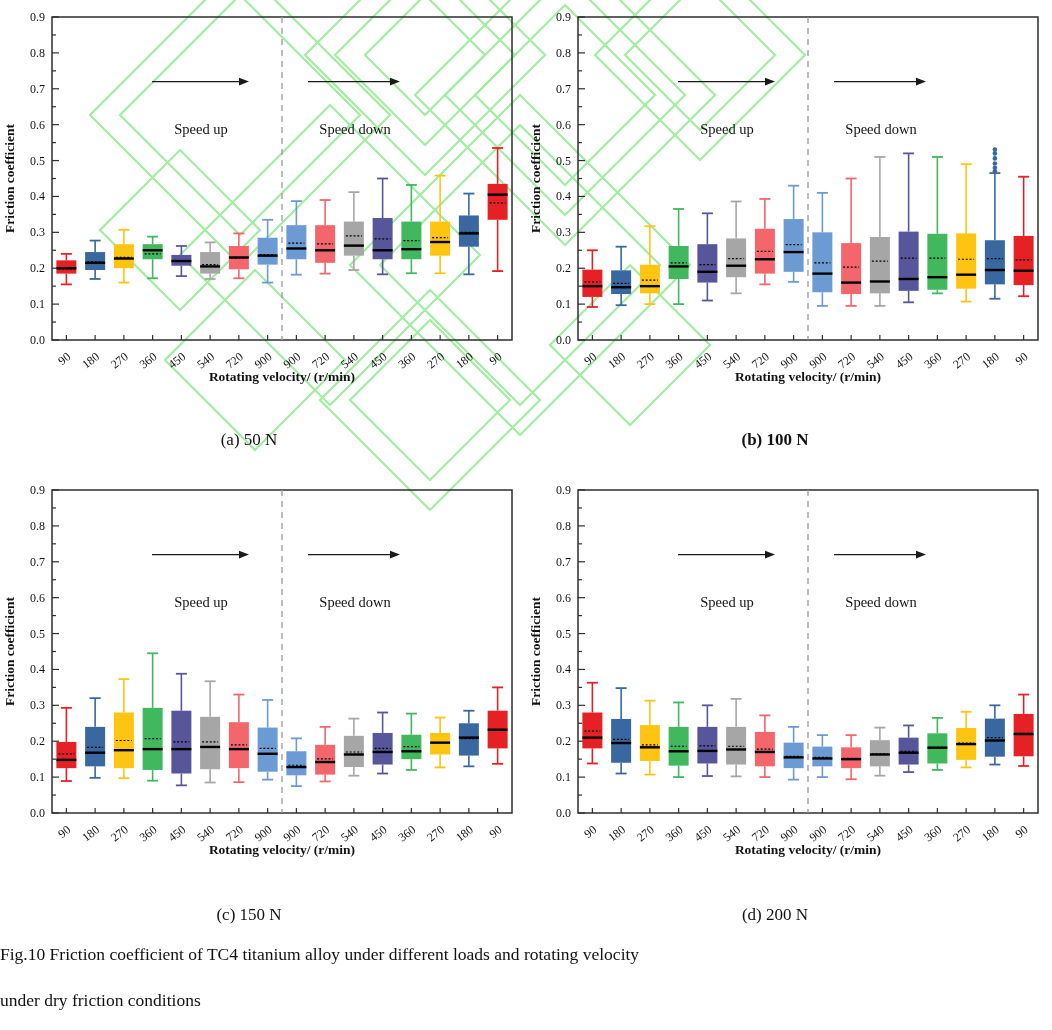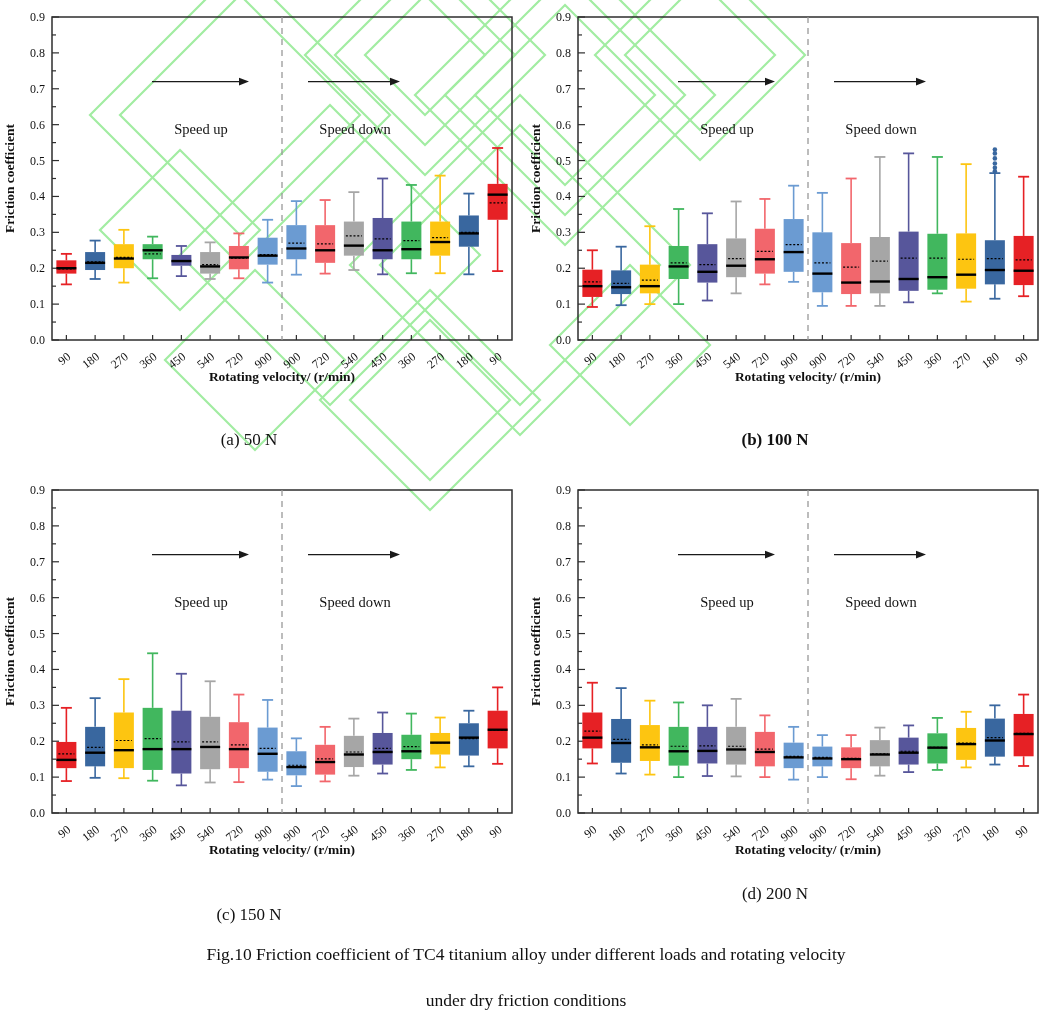--- a/index.html
+++ b/index.html
@@ -14,22 +14,22 @@
   .pos-d{left:526px;top:473px;}
   .chart svg{width:526px;height:415px;display:block;}
   .tick{font:12px "Liberation Serif",serif;fill:#111;}
   .axis-title{font:600 13.5px "Liberation Serif",serif;fill:#111;}
   .anno{font:14.5px "Liberation Serif",serif;fill:#111;}
   .panel-label{position:absolute;width:526px;text-align:center;z-index:2;
        font:17px "Liberation Serif",serif;transform:translateX(-14px);}
   .pl-a{left:0;top:430px;}
   .pl-b{left:526px;top:430px;font-weight:bold;}
   .pl-c{left:0;top:905px;}
-  .pl-d{left:526px;top:884px;}
-  .caption{position:absolute;left:0;width:1052px;text-align:center;z-index:2;
+  .pl-d{left:526px;top:905px;}
+  .caption{position:absolute;left:0;width:1052px;text-align:left;z-index:2;
        font:17.5px "Liberation Serif",serif;}
   .cap1{top:944px;}
   .cap2{top:990px;}
 </style>
 </head>
 <body>
 
 <div class="page">
   <svg id="watermark" width="1052" height="540">
       <g stroke="#8be88b" fill="none" stroke-width="2.2" opacity="0.8">

